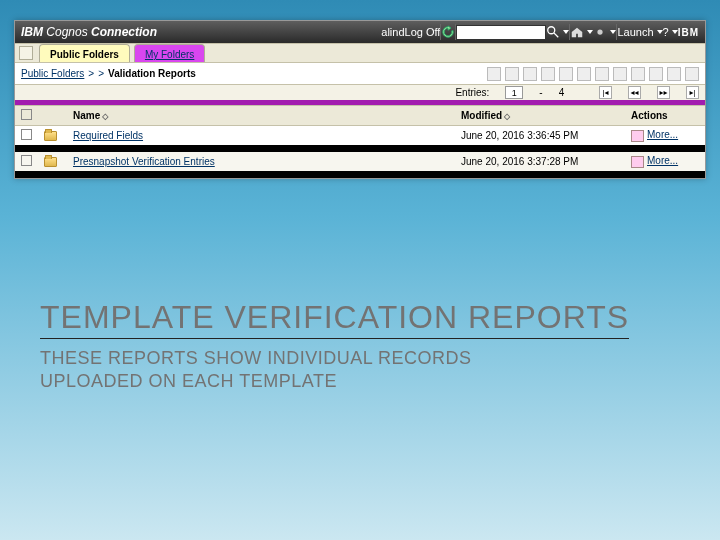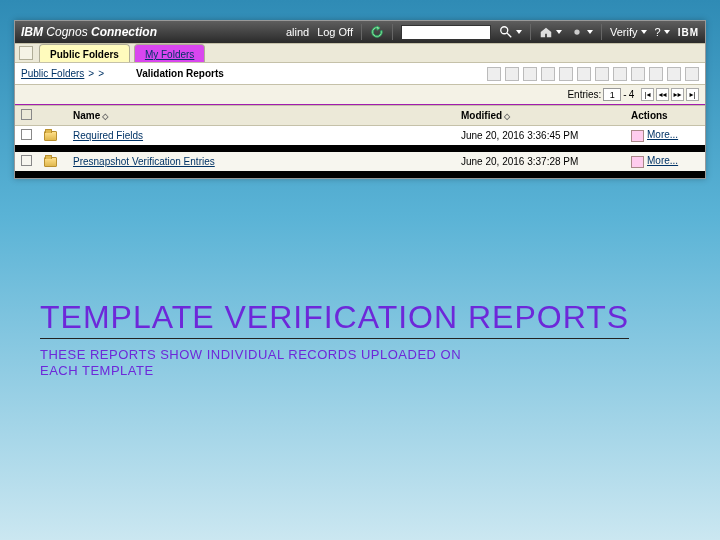--- a/index.html
+++ b/index.html
@@ -19,21 +19,20 @@
   }
 
   
   .topbar {
     height: 22px;
     background: linear-gradient(180deg,#5e5e5e 0%, #2a2a2a 100%);
     color: #fff;
     display: flex; align-items: center;
     padding: 0 6px;
     font-size: 11px;
-    gap: 8px;
   }
   .brand { font-style: italic; font-weight: 600; font-size: 12px; margin-right: auto; }
   .brand span.light { font-weight: 300; }
   .topbar .tb-item { display: inline-flex; align-items: center; gap: 2px; cursor: pointer; }
   .topbar .tb-icon { width: 14px; height: 14px; display: inline-block; }
   .topbar .search-inp {
     width: 90px; height: 15px; background:#fff; border:1px solid #333; }
   .tb-sep { width:1px; height:16px; background:#666; }
   .caret { display:inline-block; width:0; height:0; border-left:3px solid transparent; border-right:3px solid transparent; border-top:4px solid #fff; margin-left:1px;}
   .ibm-mark { font-weight:700; letter-spacing:1px; font-size:10px; }
@@ -61,29 +60,29 @@
 
   
   .crumbrow {
     height: 22px; display:flex; align-items:center;
     padding: 0 6px;
     border-bottom: 1px solid #c5c1a9;
     color:#003366;
   }
   .crumbrow .bc { flex:1; display:flex; gap:4px; align-items:center; }
   .bc a { color:#003366; text-decoration:underline; cursor:pointer; }
-  .bc .cur { font-weight:700; color:#000; text-decoration:none;margin-left:28px; }
+  .bc .cur { font-weight:700; color:#000; text-decoration:none; }
   .crumbrow .tools { display:flex; gap:4px; align-items:center; }
   .ticon { width:14px; height:14px; display:inline-block; background:#eee; border:1px solid #bbb; cursor:pointer;}
 
   
   .entriesrow {
     height: 20px; display:flex; align-items:center; justify-content:flex-end;
-    padding: 0 6px; gap:2px;
-    background:#f4f2e6; border-bottom:1px solid #a21caf;
+    padding: 0 6px; gap:16px;
+    background:#f4f2e6; border-bottom:5px solid #a21caf;
   }
   .entriesrow input.num { width:18px; height:13px; font-size:9px; text-align:center; border:1px solid #999;}
   .pager-btn { width:13px; height:13px; display:inline-flex; align-items:center; justify-content:center; border:1px solid #aaa; background:#fff; font-size:8px; cursor:pointer; }
 
   
   table.listing { width:100%; border-collapse:collapse; }
   table.listing th {
     background:#ece9d8; text-align:left; font-weight:700;
     padding:3px 6px; border-top:1px solid #c5c1a9; border-bottom:1px solid #c5c1a9;
     font-size:10px;
@@ -109,27 +108,27 @@
   .hl-row td.namecell { position:relative; }
   .hl-row .hl-box {
     position:absolute; left:2px; right:auto; top:-1px; bottom:-1px;
     width:128px;
     border:2px solid #cc0000; border-radius:2px; pointer-events:none;
   }
 
   
   .slide-text {
     margin: 120px 40px 0 40px;
-    color:#6d28d9;
+    color:#737373;
   }
   .slide-title {
     font-size: 32px; font-weight:400; letter-spacing:1px;
     border-bottom:1px solid #222; display:inline-block; padding-bottom:2px;
   }
-  .slide-sub { font-size:13px; margin-top:8px; letter-spacing:.5px; max-width:460px; line-height:1.25;}
+  .slide-sub { font-size:18px; margin-top:8px; letter-spacing:.5px; max-width:460px; line-height:1.25;}
 </style>
 </head>
 <body>
 
 <div class="cognos-window">
 
   <div class="topbar">
     <span class="brand">
       <span>IBM</span><span class="light"> Cognos </span><span>Connection</span>
     </span>
@@ -158,21 +157,21 @@
       <span class="caret"></span>
     </span>
     <span class="tb-item">
       <svg class="tb-icon" viewBox="0 0 16 16">
           <circle cx="8" cy="8" r="3" fill="#ccc"></circle>
         </svg>
       <span class="caret"></span>
     </span>
     <span class="tb-sep"></span>
     <span class="tb-item">
-      <span>Verify</span>
+      <span>Launch</span>
         <span class="caret"></span>
     </span>
     <span class="tb-item">
       <span>?</span>
         <span class="caret"></span>
     </span>
     <span class="ibm-mark">IBM</span>
   </div>
 
   <div class="tabstrip">

